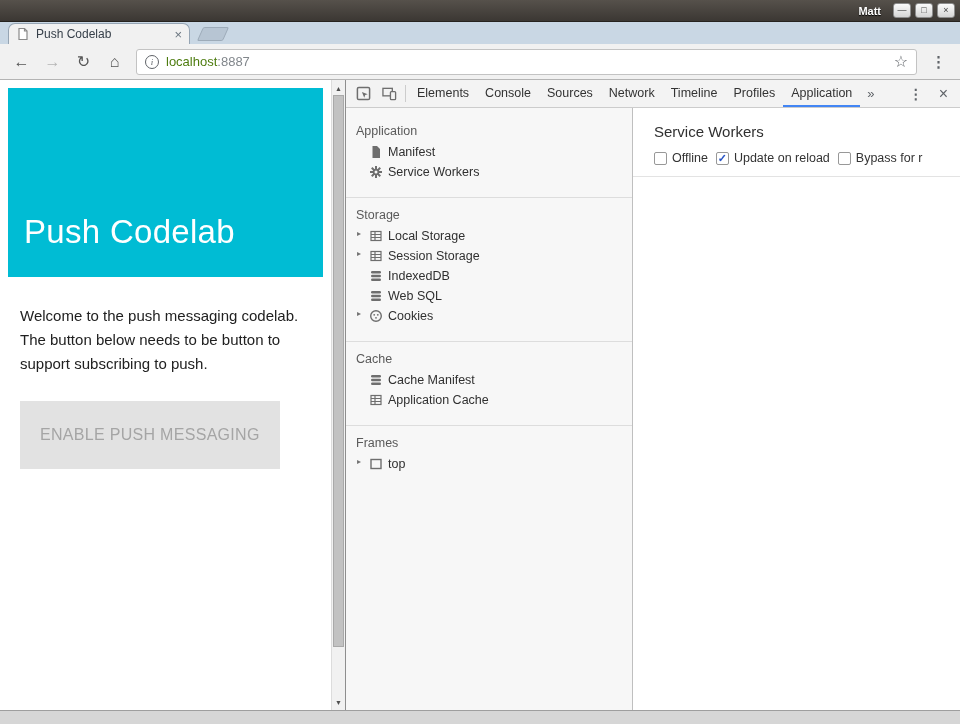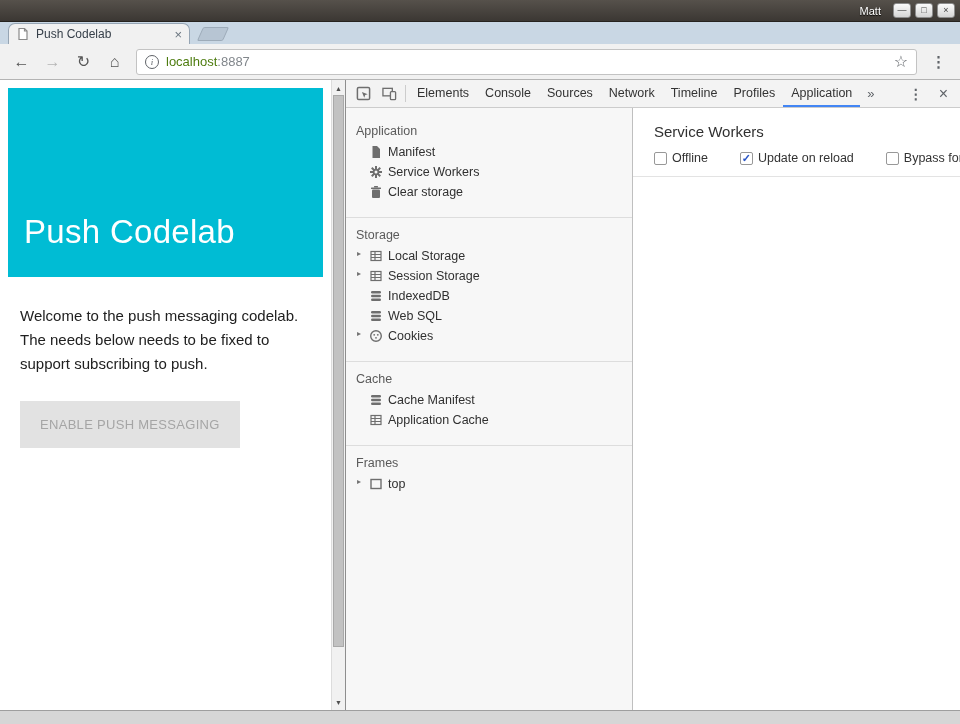--- a/index.html
+++ b/index.html
@@ -4,21 +4,21 @@
 <style>
   * { box-sizing: border-box; margin: 0; padding: 0; }
   html, body { width: 960px; height: 724px; overflow: hidden; }
   body { font-family: "Liberation Sans", sans-serif; background: #fff; }
   .window { width: 960px; height: 724px; display: flex; flex-direction: column; }
 
   
   .titlebar { height: 22px; flex: none; background: linear-gradient(#56514b, #3b3733);
     border-bottom: 1px solid #26231f; display: flex; align-items: center;
     justify-content: flex-end; padding: 0 5px; gap: 4px; }
-  .title-user { color: #fff; font-size: 11px; font-weight: normal;
+  .title-user { color: #fff; font-size: 11px; font-weight: bold;
     text-shadow: 0 1px 1px #000; margin-right: 8px; }
   .win-btn { width: 18px; height: 15px; background: linear-gradient(#fbfbfb, #d5d5d5);
     border: 1px solid #8d8d8d; border-radius: 3px; color: #444; font-size: 9px;
     display: flex; align-items: center; justify-content: center; line-height: 1; }
 
   
   .tabstrip { height: 22px; flex: none; background: #c9d7e4; display: flex;
     align-items: flex-end; padding-left: 8px; }
   .tab { height: 21px; width: 182px; background: #f1f1f1; border: 1px solid #96a5b4;
     border-bottom: none; border-radius: 7px 7px 0 0; display: flex; align-items: center;
@@ -51,21 +51,21 @@
 
   
   .page { width: 345px; flex: none; position: relative; background: #fff; }
   .page-inner { position: absolute; top: 0; left: 0; right: 14px; bottom: 0; overflow: hidden; }
   .hero { margin: 8px; height: 189px; background: #00bcd4; position: relative; }
   .hero h1 { position: absolute; left: 16px; bottom: 26px; color: #fff; font-size: 33px;
     font-weight: 400; letter-spacing: 0.3px; }
   .page-text { margin: 27px 0 0 20px; max-width: 300px; font-size: 15px; line-height: 24px;
     color: #212121; }
   .push-btn { margin: 25px 0 3px 20px; background: #e2e2e2; border: none; color: #a5a5a5;
-    font-size: 13px; padding: 16px 20px; font-family: inherit; letter-spacing: 0.3px; }
+    font-size: 16px; padding: 25px 20px; font-family: inherit; letter-spacing: 0.3px; }
 
   
   .scrollbar { position: absolute; top: 0; right: 0; width: 14px; height: 100%;
     background: #f1f1f1; border-left: 1px solid #dcdcdc; }
   .sb-arrow { position: absolute; left: 0; width: 13px; height: 14px; font-size: 7px;
     color: #4f4f4f; display: flex; align-items: center; justify-content: center; }
   .sb-arrow.top { top: 1px; } .sb-arrow.bottom { bottom: 1px; }
   .sb-thumb { position: absolute; top: 15px; left: 1px; width: 11px; height: 552px;
     background: #c2c2c2; border: 1px solid #a9a9a9; }
 
@@ -95,21 +95,21 @@
   .sbx-title { font-size: 12.5px; color: #5a5a5a; padding: 4px 0 7px 10px; }
   .sbx-item { display: flex; align-items: flex-start; height: 20px; padding-left: 11px;
     font-size: 12.5px; color: #303030; }
   .exp { width: 12px; flex: none; font-size: 8px; color: #727272; }
   .ic { width: 19px; flex: none; display: flex; align-items: center; }
   .ic svg { width: 14px; height: 14px; }
 
   
   .dt-panel { flex: 1; min-width: 0; background: #fff; overflow: hidden; }
   .panel-title { font-size: 15px; font-weight: 500; color: #303030; padding: 15px 0 0 21px; }
-  .cb-row { display: flex; align-items: center; gap: 32px; padding: 11px 0 11px 21px;
+  .cb-row { display: flex; align-items: center; gap: 8px; padding: 11px 0 11px 21px;
     border-bottom: 1px solid #e3e3e3; white-space: nowrap; overflow: hidden; text-align: right; }
   .cb { display: flex; align-items: center; gap: 5px; font-size: 12.5px; color: #333; flex: none; }
   .box { width: 13px; height: 13px; flex: none; background: #fff; border: 1px solid #989898;
     border-radius: 2px; display: flex; align-items: center; justify-content: center; }
   .box .check { font-size: 11px; font-weight: bold; color: #2a56c6; line-height: 1; }
 
   
   .bottombar { height: 14px; flex: none; background: #d6d6d6; border-top: 1px solid #9e9e9e; }
 </style>
 </head>
@@ -152,21 +152,21 @@
     <span class="menu-dots">⋮</span>
   </div>
 
   <div class="main">
 
     <div class="page">
       <div class="page-inner">
         <div class="hero">
           <h1>Push Codelab</h1>
         </div>
-        <p class="page-text">Welcome to the push messaging codelab. The needs below needs to be fixed to support subscribing to push.</p>
+        <p class="page-text">Welcome to the push messaging codelab. The button below needs to be button to support subscribing to push.</p>
         <button class="push-btn">ENABLE PUSH MESSAGING</button>
       </div>
       <div class="scrollbar">
         <span class="sb-arrow top">▲</span>
         <div class="sb-thumb"></div>
         <span class="sb-arrow bottom">▼</span>
       </div>
     </div>
 
     <div class="devtools">
@@ -221,31 +221,20 @@
                     <rect x="6" y="1" width="2" height="12"></rect>
                     <rect x="1" y="6" width="12" height="2"></rect>
                     <rect x="6" y="1" width="2" height="12" transform="rotate(45 7 7)"></rect>
                     <rect x="6" y="1" width="2" height="12" transform="rotate(135 7 7)"></rect>
                     <circle cx="7" cy="7" r="3.2"></circle>
                     <circle cx="7" cy="7" r="1.5" fill="#f7f7f7"></circle>
                   </svg>
                 </span>
               <span>Service Workers</span>
             </div>
-            <div class="sbx-item">
-              <span class="exp"></span>
-              <span class="ic">
-                  <svg viewBox="0 0 14 14" fill="#6e6e6e">
-                    <rect x="3" y="4.5" width="8" height="8.5" rx="1"></rect>
-                    <rect x="2" y="2.4" width="10" height="1.6" rx="0.5"></rect>
-                    <rect x="5" y="0.9" width="4" height="1.6" rx="0.5"></rect>
-                  </svg>
-                </span>
-              <span>Clear storage</span>
-            </div>
           </div>
 
           <div class="sbx-section">
             <div class="sbx-title">Storage</div>
             <div class="sbx-item">
               <span class="exp">▸</span>
               <span class="ic">
                   <svg viewBox="0 0 14 14">
                     <g stroke="#6e6e6e" fill="none" stroke-width="1.2">
                       <rect x="2" y="2.5" width="10" height="9"></rect>

